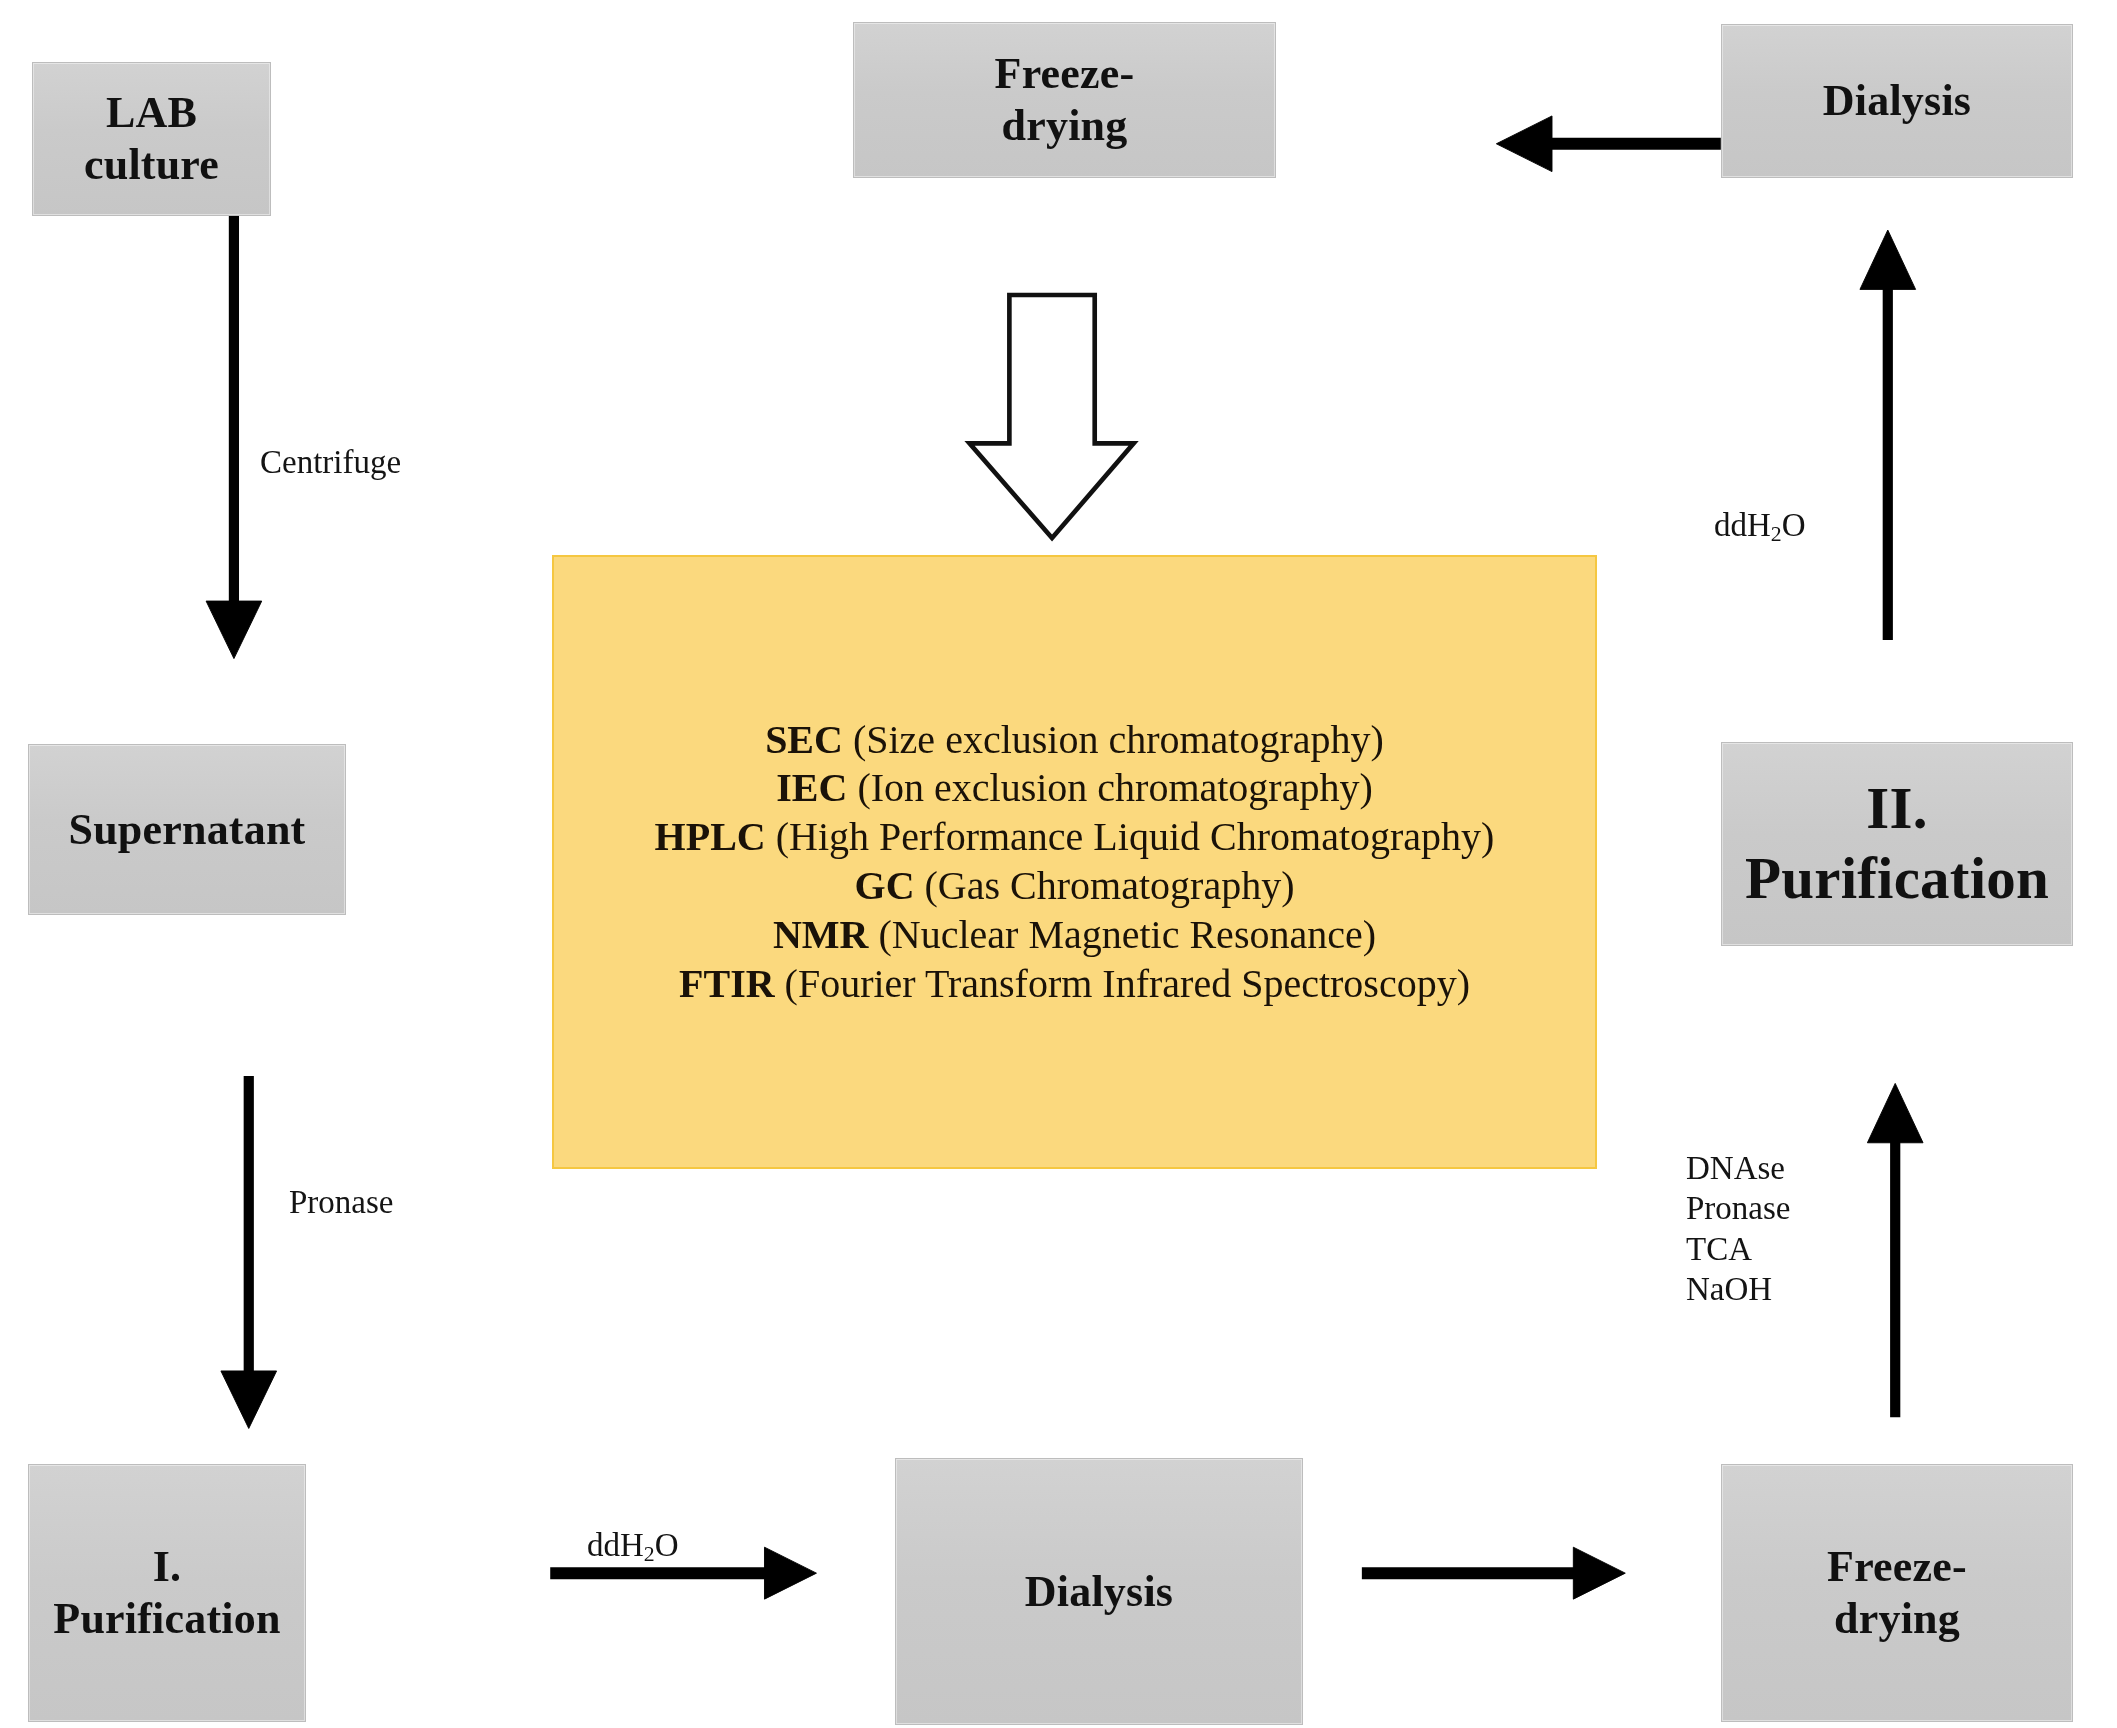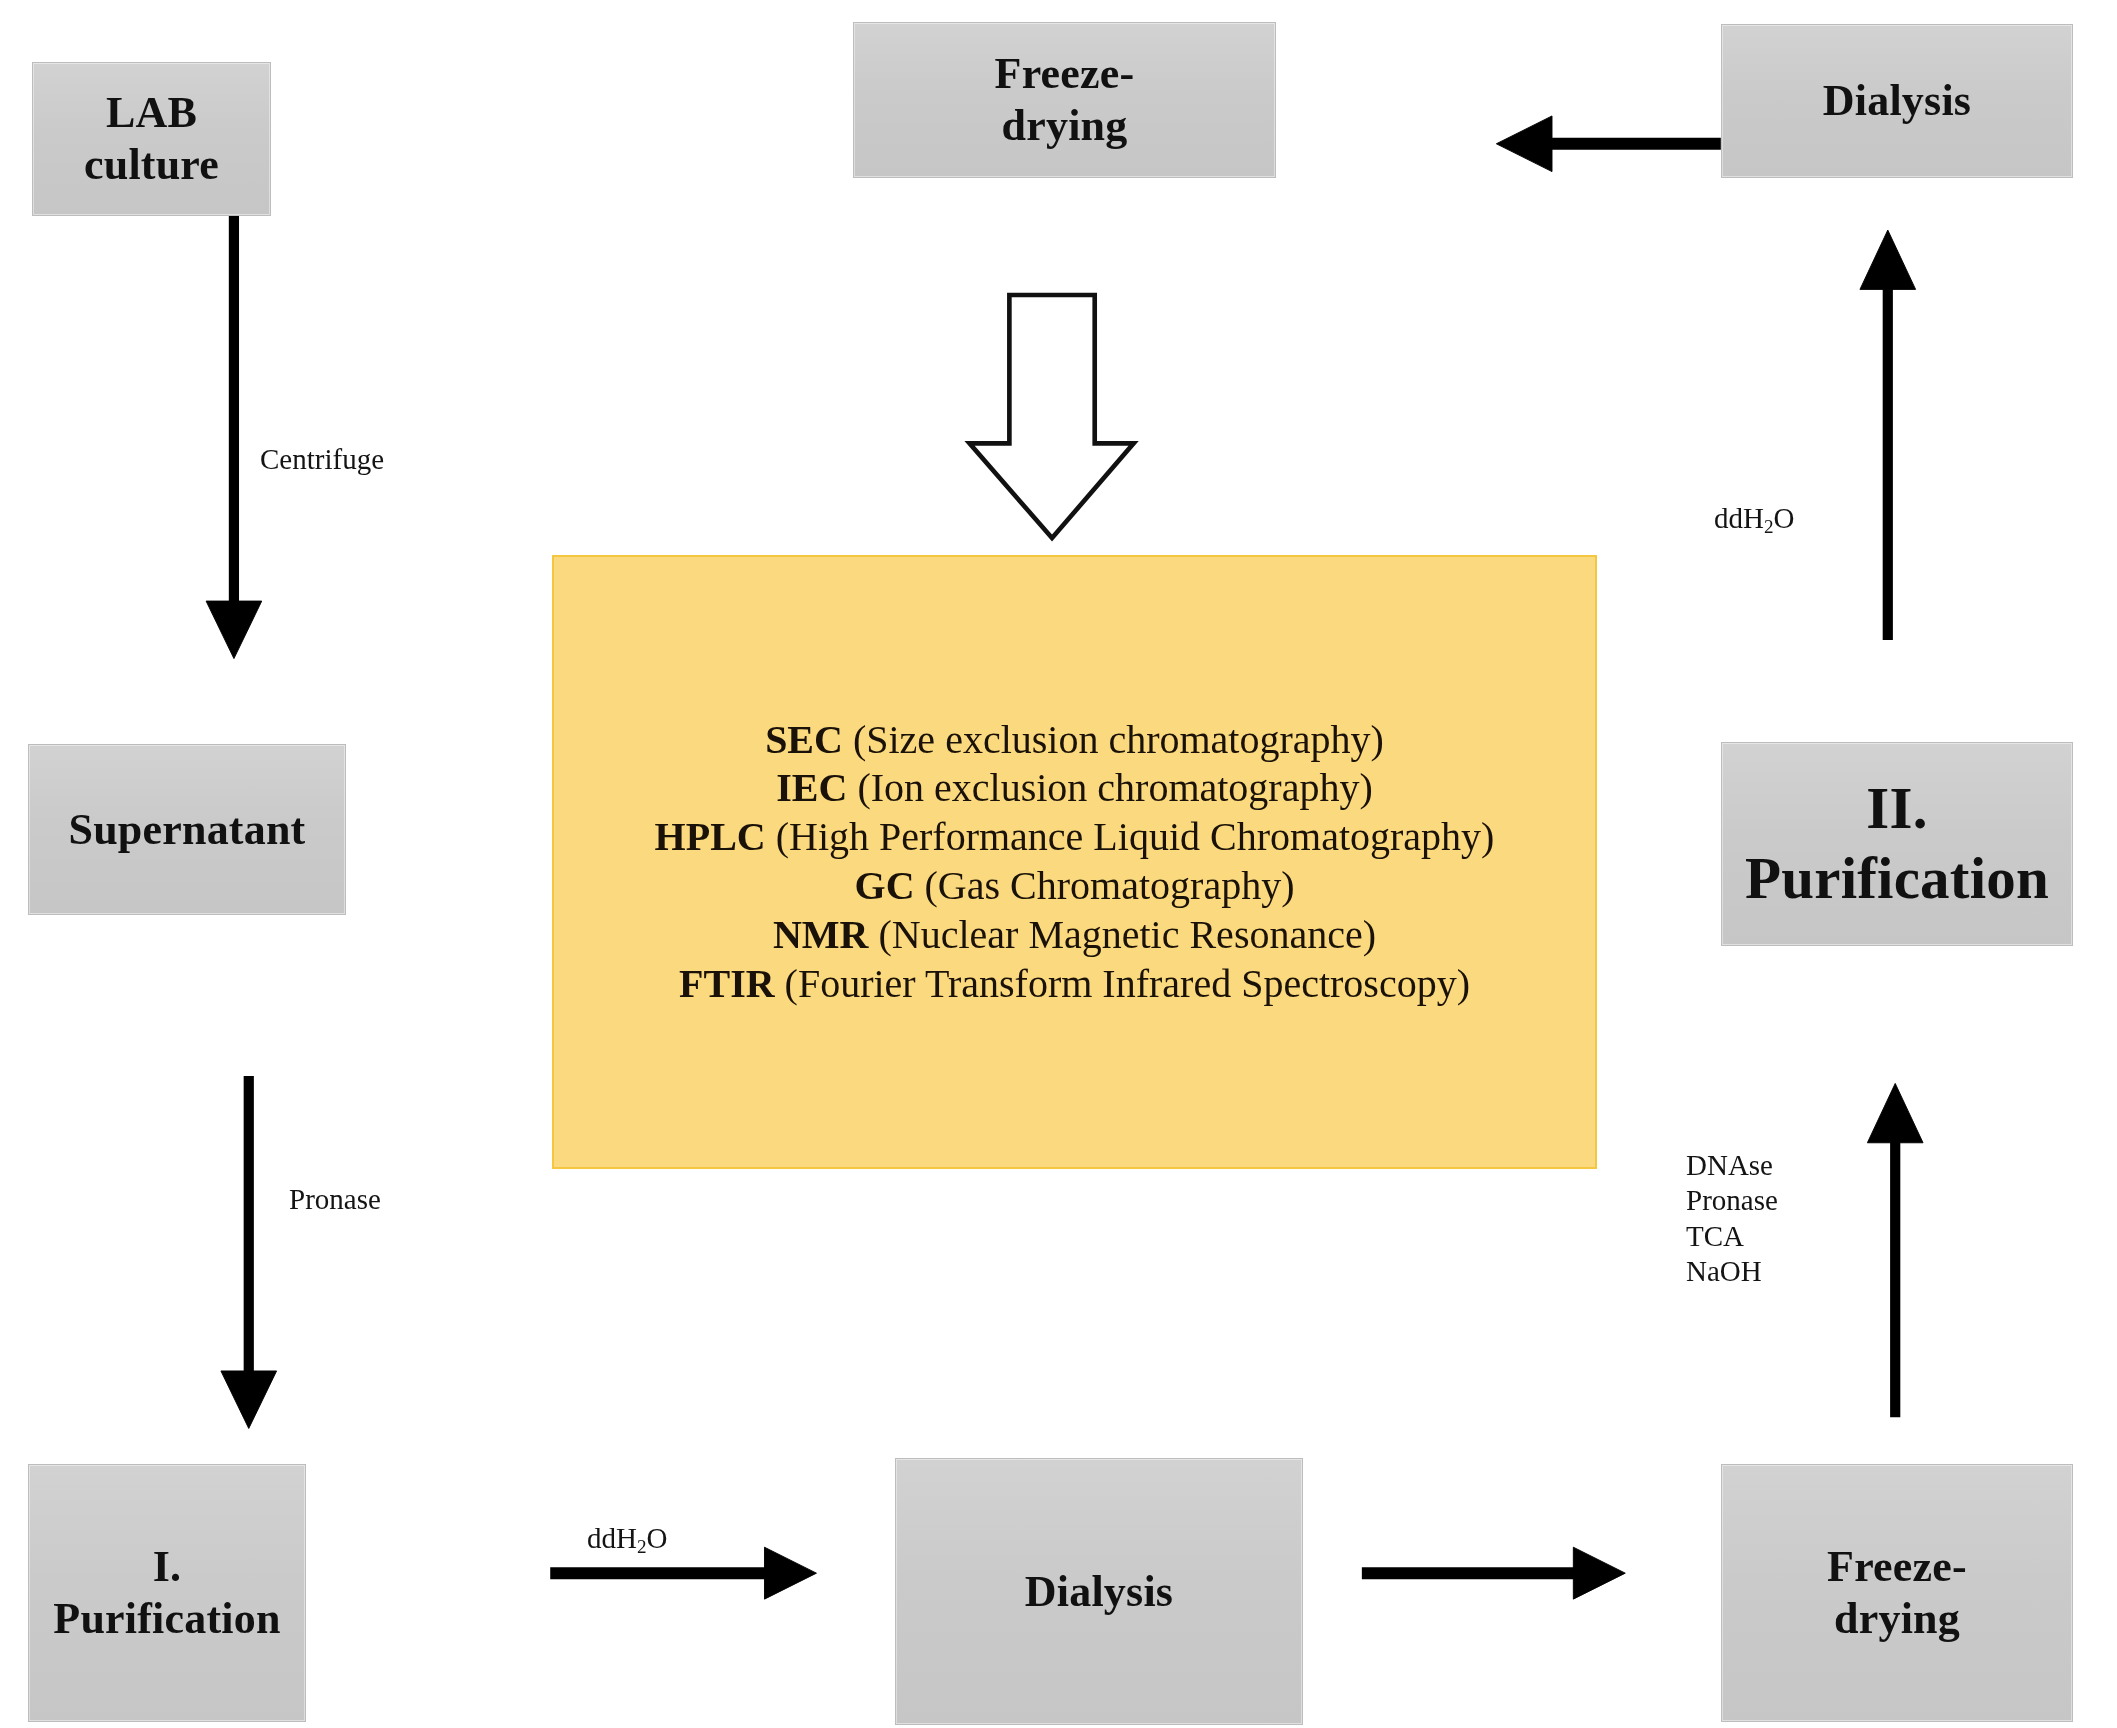--- a/index.html
+++ b/index.html
@@ -54,21 +54,21 @@
     display: block;
     font-size: 40px;
     white-space: normal;
   }
   .ybox .mline b { font-weight: bold; }
 
   
   .elabel {
     position: absolute;
     color: #141414;
-    font-size: 29px;
+    font-size: 33px;
     line-height: 1.16;
     white-space: pre-line;
     font-weight: normal;
   }
   .elabel sub { font-size: 0.66em; vertical-align: -0.25em; }
 
   
   #arrows {
     position: absolute;
     left: 0; top: 0;

